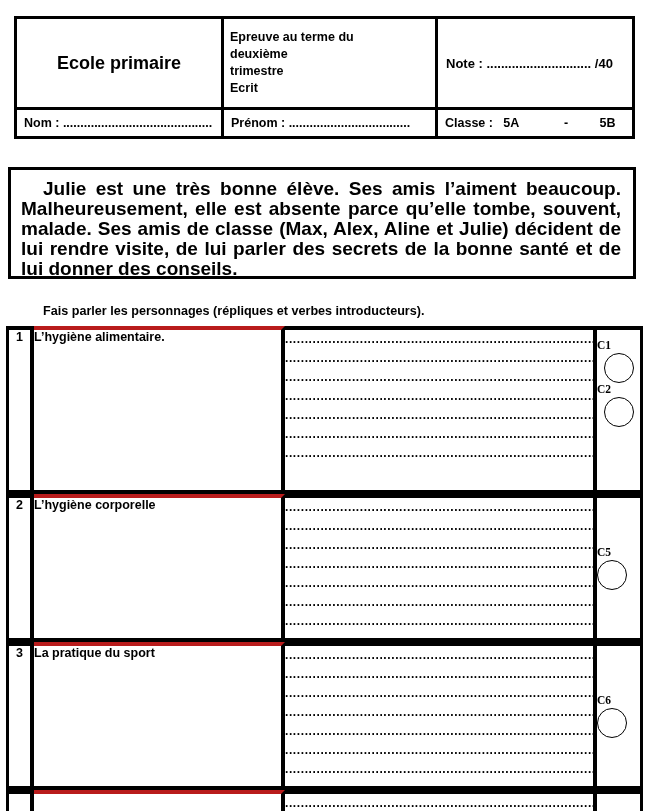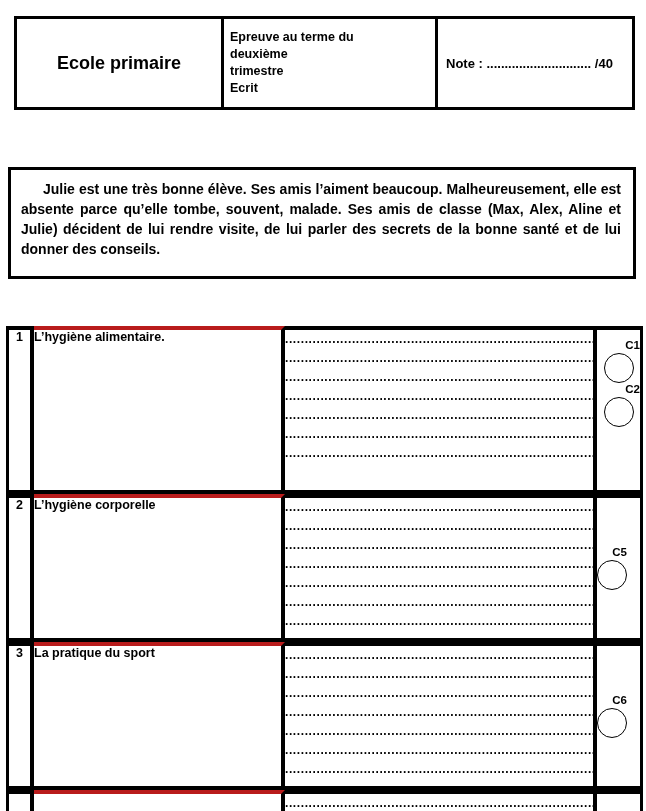--- a/index.html
+++ b/index.html
@@ -77,21 +77,21 @@
     left: 8px;
     top: 167px;
     width: 628px;
     height: 112px;
     border: 3px solid #000;
     box-sizing: border-box;
     background: #fff;
     padding: 9px 12px 0 10px;
   }
   .prompt-para {
-    font-size: 14px;
+    font-size: 19px;
     font-weight: bold;
     line-height: 20px;
     text-indent: 22px;
     margin: 0;
     text-align: justify;
   }
   .prompt-instr {
     font-size: 12.6px;
     font-weight: bold;
     line-height: 20px;
@@ -169,21 +169,22 @@
     line-height: 19px;
     overflow: hidden;
     white-space: nowrap;
     font-size: 12px;
     letter-spacing: 0.6px;
     font-weight: bold;
     color: #000;
   }
 
   .code-group {
-    text-align: right;
+    text-align: left;
+    font-family: Liberation Serif, serif;
   }
   .code-label {
     font-weight: bold;
     font-size: 11.5px;
     line-height: 13px;
     display: block;
   }
   .code-circle {
     width: 30px;
     height: 30px;
@@ -228,25 +229,37 @@
         <td class="hdr-exam">
           <div>Epreuve au terme du</div>
           <div>deuxième</div>
           <div>trimestre</div>
           <div>Ecrit</div>
         </td>
         <td class="hdr-note">
           <span>Note : ............................. /40</span>
         </td>
       </tr>
+      <tr>
+        <td class="hdr-bottom">
+          <span>Nom : ...........................................</span>
+        </td>
+        <td class="hdr-bottom">
+          <span>Prénom : ...................................</span>
+        </td>
+        <td class="hdr-bottom">
+          <span class="classe-row">Classe :   5A             -         5B</span>
+        </td>
+      </tr>
     </tbody>
   </table>
 
   <div class="prompt-box">
     <p class="prompt-para">Julie est une très bonne élève. Ses amis l’aiment beaucoup. Malheureusement, elle est absente parce qu’elle tombe, souvent, malade. Ses amis de classe (Max, Alex, Aline et Julie) décident de lui rendre visite, de lui parler des secrets de la bonne santé et de lui donner des conseils.</p>
+    <p class="prompt-instr">Fais parler les personnages (répliques et verbes introducteurs).</p>
   </div>
 
   <table class="main-table">
     <colgroup>
       <col class="col-num">
       <col class="col-topic">
       <col class="col-lines">
       <col class="col-codes">
     </colgroup>
     <tbody id="answer-rows">

